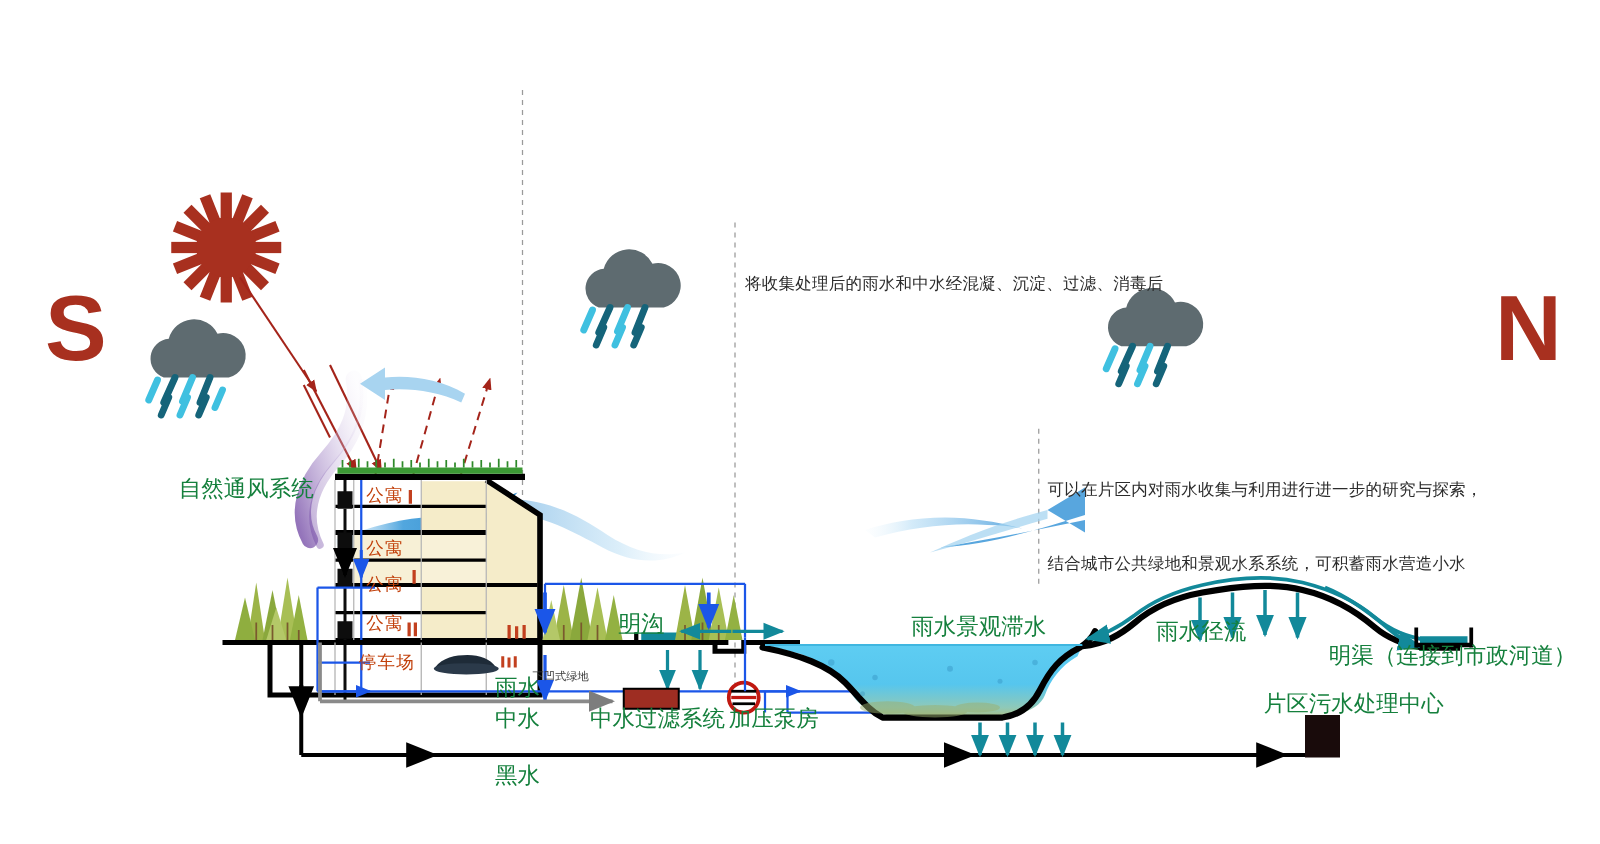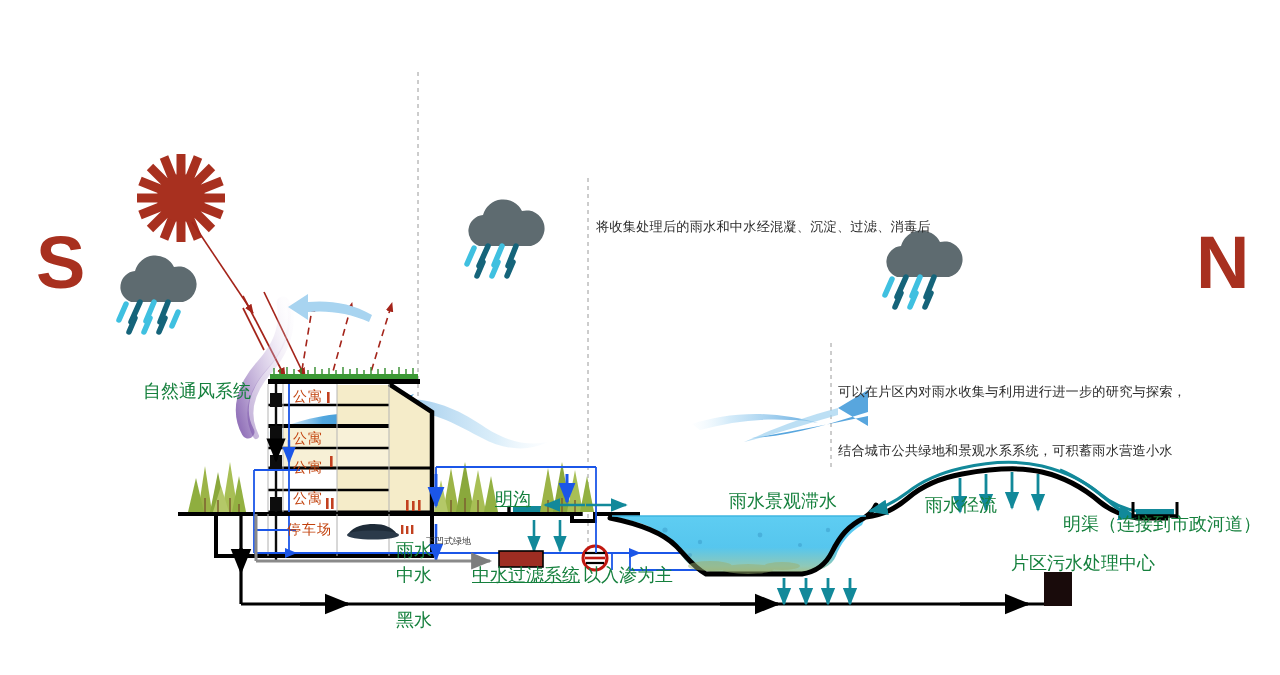--- a/index.html
+++ b/index.html
@@ -501,22 +501,22 @@
   <div class="txt floor-lbl" style="left:293px;top:490px;">公寓</div>
   <div class="txt floor-lbl" style="left:287px;top:521px;">停车场</div>
 
   <div class="txt lbl" style="left:495px;top:487px;text-decoration:underline;">明沟</div>
   <div class="txt lbl-sm" style="left:426px;top:513px;margin-top:22px;">下凹式绿地</div>
 
   <div class="txt lbl" style="left:396px;top:538px;">雨水</div>
   <div class="txt lbl" style="left:396px;top:563px;">中水</div>
   <div class="txt lbl" style="left:396px;top:592px;margin-top:16px;">黑水</div>
 
-  <div class="txt lbl" style="left:472px;top:563px;text-decoration:underline;">中水过滤系统</div>
-  <div class="txt lbl" style="left:583px;top:563px;">以入渗为主</div>
+  <div class="txt lbl" style="left:472px;top:563px;">中水过滤系统</div>
+  <div class="txt lbl" style="left:583px;top:563px;">加压泵房</div>
 
   <div class="txt lbl" style="left:729px;top:489px;">雨水景观滞水</div>
   <div class="txt lbl" style="left:925px;top:465px;margin-top:28px;">雨水径流</div>
 
   <div class="txt lbl" style="left:1063px;top:512px;">明渠（连接到市政河道）</div>
   <div class="txt lbl" style="left:1011px;top:551px;">片区污水处理中心</div>
 
 </div>
 
 </body></html>

